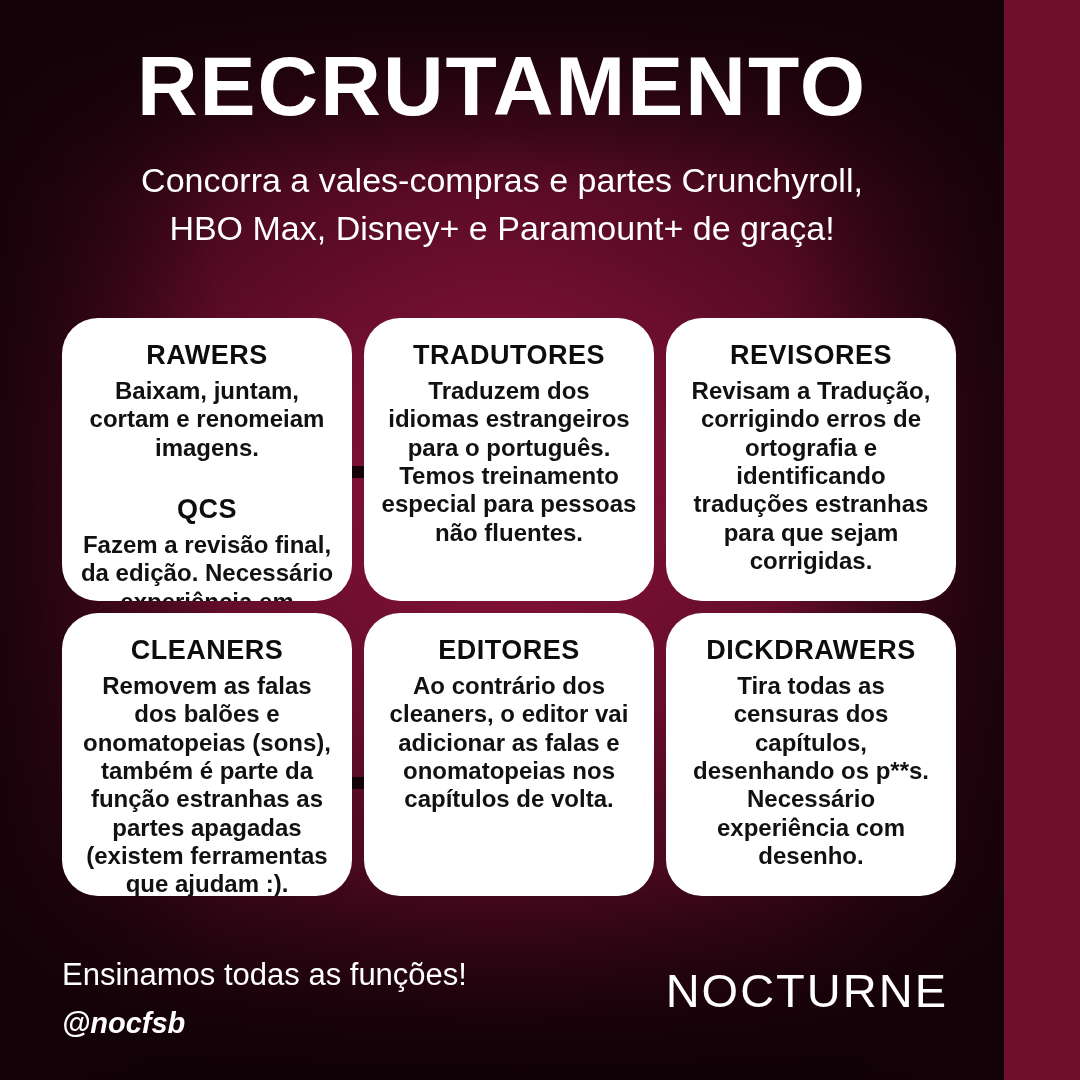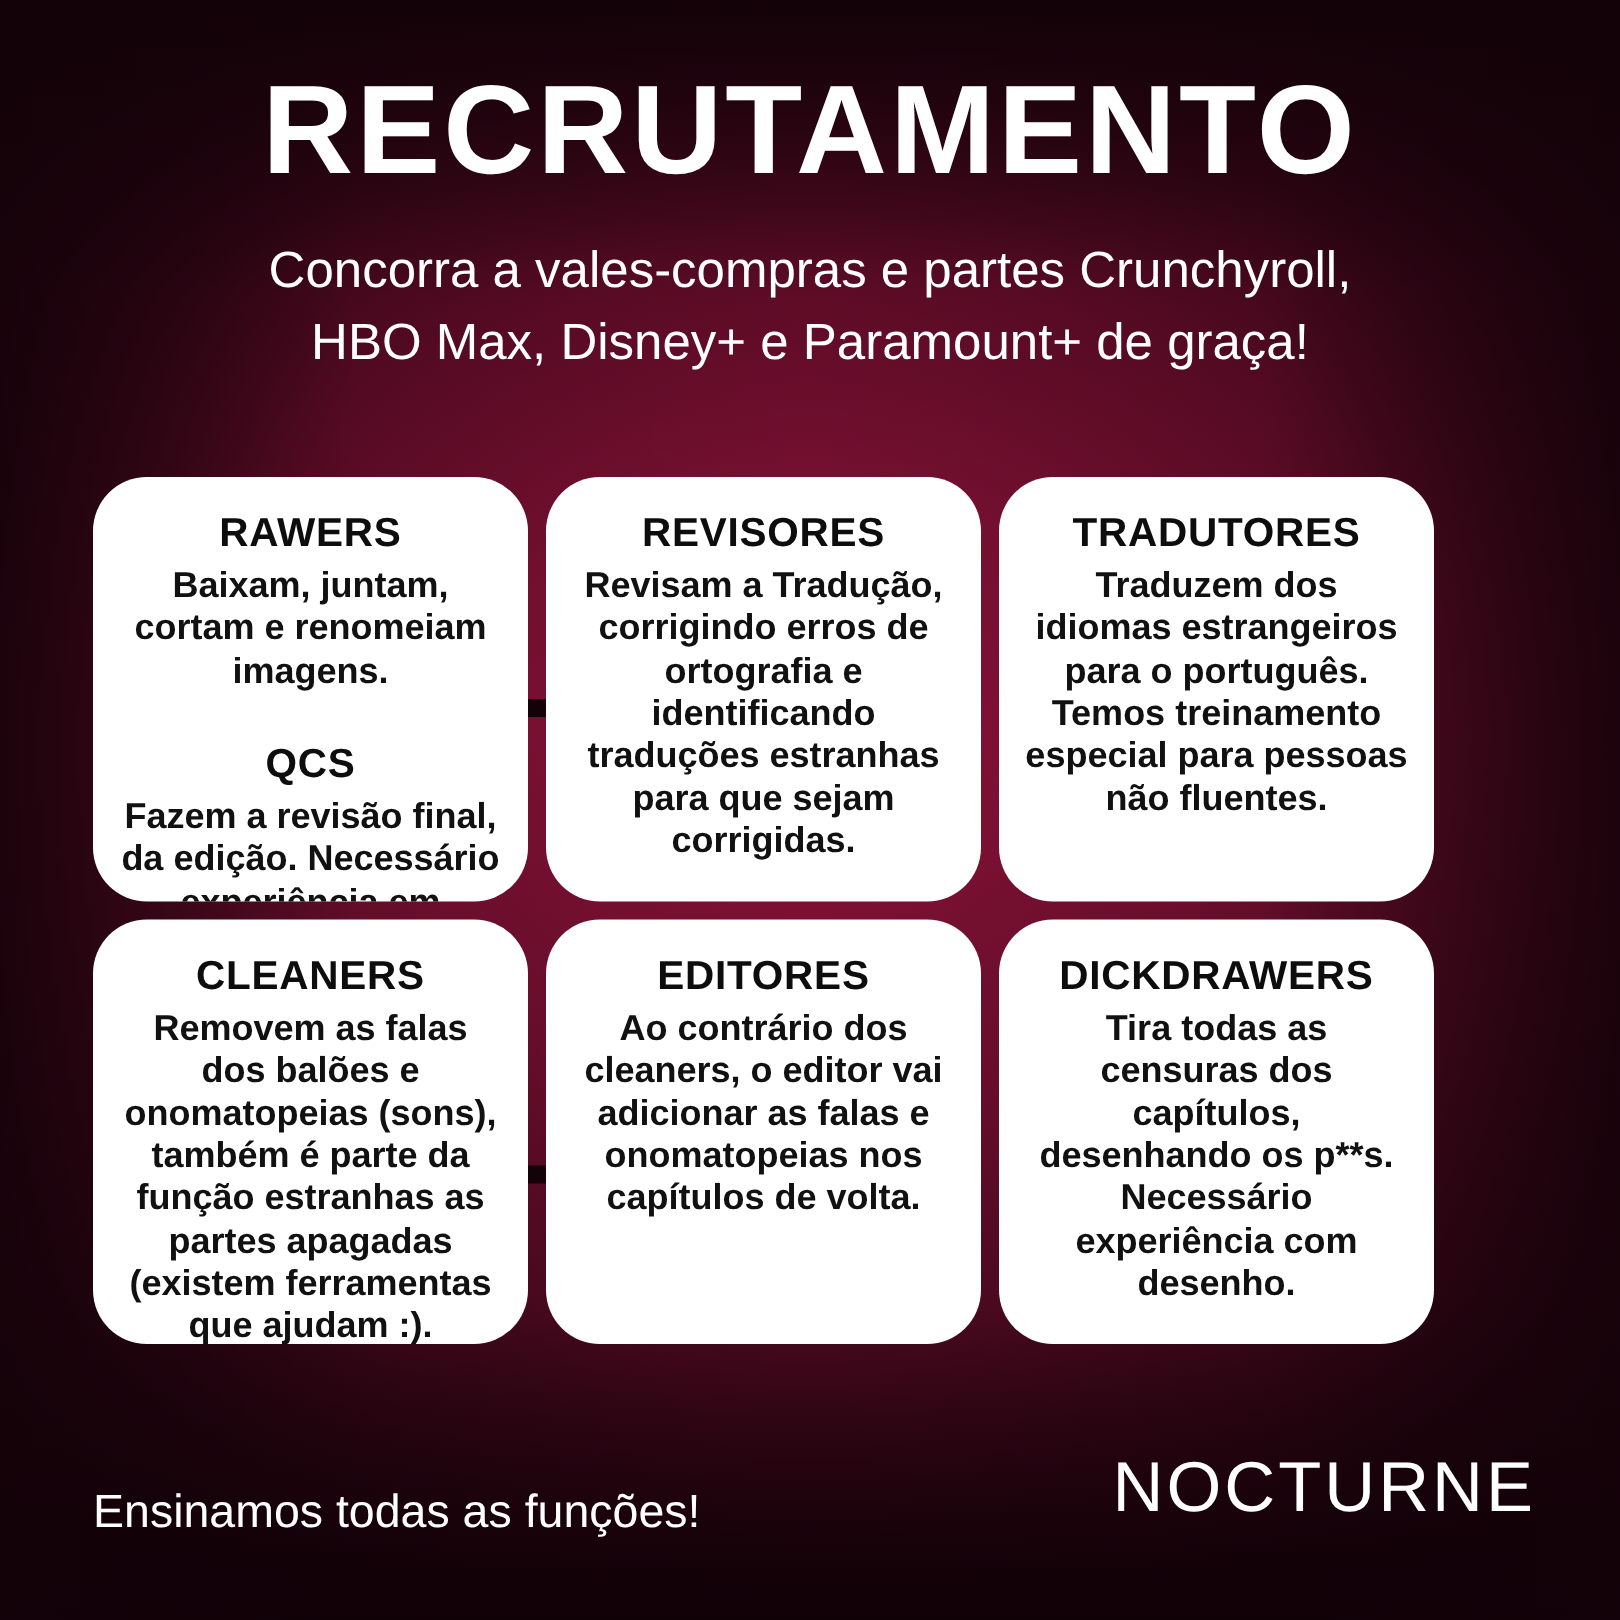--- a/index.html
+++ b/index.html
@@ -9,21 +9,21 @@
     overflow: hidden;
   }
   body {
     font-family: "Liberation Sans", sans-serif;
     background: #6e0f2e;
     position: relative;
   }
   #poster {
     position: absolute;
     inset: 0;
-    width: 1080px;
+    width: 1004px;
     height: 1080px;
     background:
       radial-gradient(ellipse 70% 55% at 50% 50%, #8a1239 0%, #7a1033 35%, #5d0b26 62%, #3a0618 82%, #24030f 100%),
       linear-gradient(180deg, #2a0411 0%, #6f0f2e 40%, #6f0f2e 60%, #2a0411 100%);
     overflow: hidden;
   }
   #poster::before {
     content: "";
     position: absolute;
     inset: 0;
@@ -161,27 +161,27 @@
   <div class="grid">
 
     <div class="card">
       <div class="card-title">RAWERS</div>
       <div class="card-body">Baixam, juntam, cortam e renomeiam imagens.</div>
       <div class="card-title second">QCS</div>
       <div class="card-body">Fazem a revisão final, da edição. Necessário experiência em edição.</div>
     </div>
 
     <div class="card">
+      <div class="card-title">TRADUTORES</div>
+      <div class="card-body">Traduzem dos idiomas estrangeiros para o português. Temos treinamento especial para pessoas não fluentes.</div>
+    </div>
+
+    <div class="card">
       <div class="card-title">REVISORES</div>
       <div class="card-body">Revisam a Tradução, corrigindo erros de ortografia e identificando traduções estranhas para que sejam corrigidas.</div>
-    </div>
-
-    <div class="card">
-      <div class="card-title">TRADUTORES</div>
-      <div class="card-body">Traduzem dos idiomas estrangeiros para o português. Temos treinamento especial para pessoas não fluentes.</div>
     </div>
 
     <div class="card">
       <div class="card-title">CLEANERS</div>
       <div class="card-body">Removem as falas dos balões e onomatopeias (sons), também é parte da função estranhas as partes apagadas (existem ferramentas que ajudam :).</div>
     </div>
 
     <div class="card">
       <div class="card-title">EDITORES</div>
       <div class="card-body">Ao contrário dos cleaners, o editor vai adicionar as falas e onomatopeias nos capítulos de volta.</div>
@@ -190,17 +190,18 @@
     <div class="card">
       <div class="card-title">DICKDRAWERS</div>
       <div class="card-body">Tira todas as censuras dos capítulos, desenhando os p**s. Necessário experiência com desenho.</div>
     </div>
 
   </div>
 
   <div class="footer">
     <div class="footer-left">
       <div class="tagline">Ensinamos todas as funções!</div>
+      <div class="handle">@nocfsb</div>
     </div>
     <div class="brand">NOCTURNE</div>
   </div>
 
 </div>
 
 </body></html>

